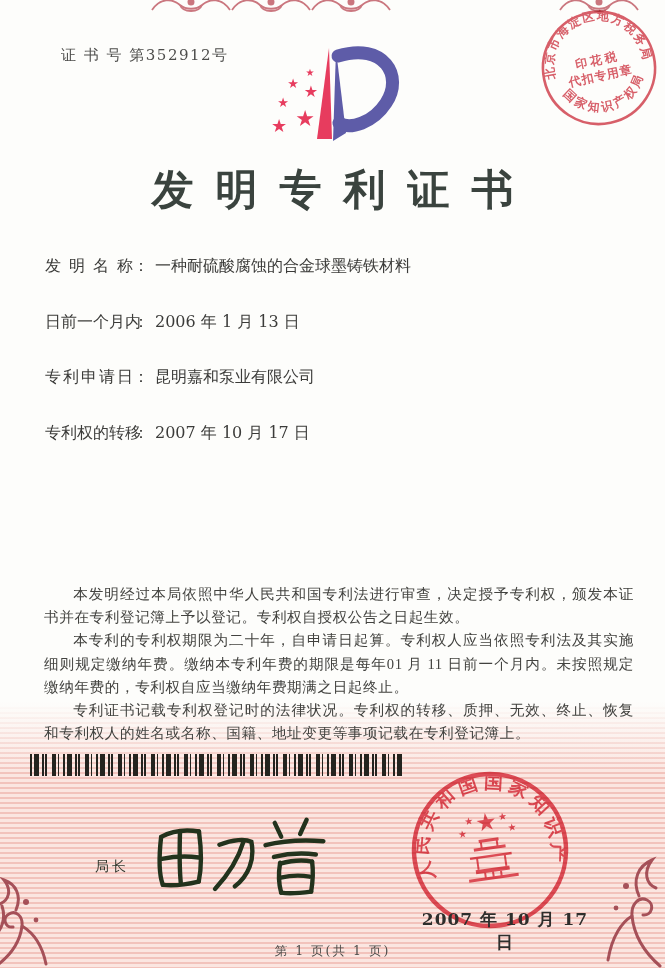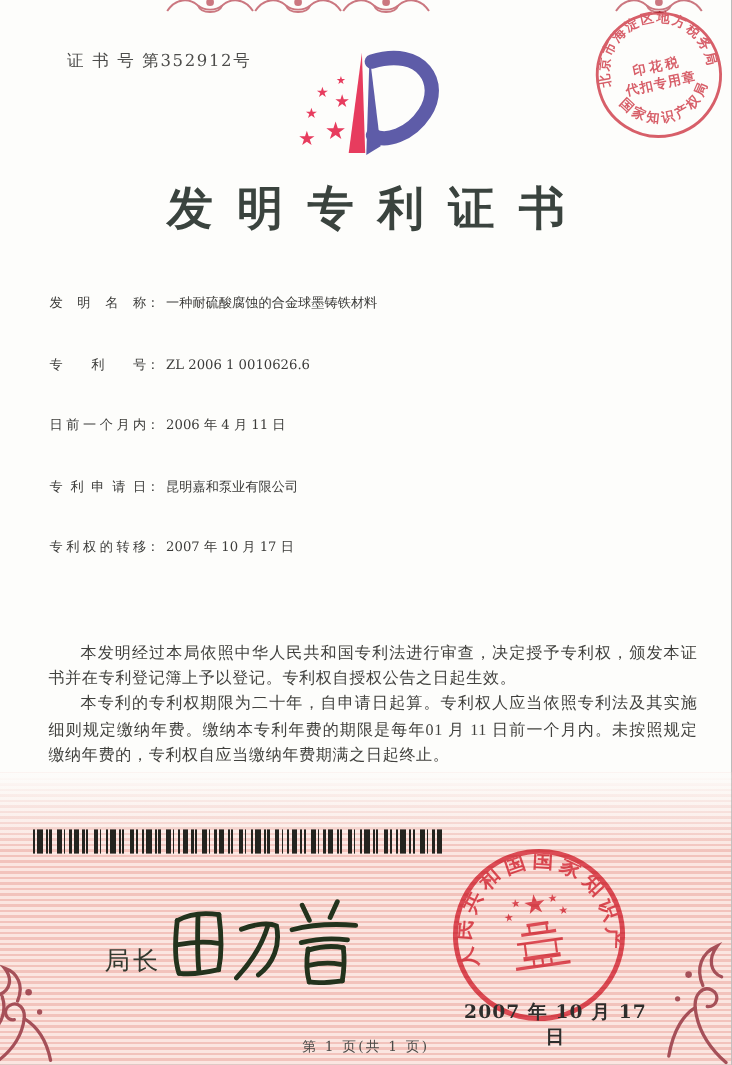--- a/index.html
+++ b/index.html
@@ -23,21 +23,21 @@
     position:absolute; left:18px; top:46px;
     font-size:15px; letter-spacing:1.5px; color:#4d4d4b;margin-left:43px;
   }
   .logo{position:absolute; left:232px; top:40px;}
   .tax-stamp{position:absolute; left:538px; top:4px; mix-blend-mode:multiply; opacity:.92;}
   .title{
     position:absolute; left:0; right:0; top:162px; text-align:center;
     font-size:42px; font-weight:600; letter-spacing:22px; padding-left:22px;
     color:#3a433e;
   }
-  .fields{position:absolute; left:45px; top:266px; font-size:12px; color:#3b3b39;}
+  .fields{position:absolute; left:45px; top:256px; font-size:16px; color:#3b3b39;}
   .field-row{height:19px; line-height:19px; margin-bottom:36.5px; white-space:nowrap;}
   .flabel{display:inline-block; width:88px; text-align:justify; text-align-last:justify; vertical-align:top;}
   .fcolon{display:inline-block; margin-right:6px;}
   .paras{
     position:absolute; left:44px; width:590px; top:583px;
     font-size:14.6px; line-height:23.2px; color:#42423f;
     text-align:justify; letter-spacing:.6px;
   }
   .paras p{margin:0; text-indent:2em;font-family:Liberation Serif, serif;}
   .barcode{
@@ -45,21 +45,21 @@
     background:repeating-linear-gradient(90deg,
       #24241f 0 2px, transparent 2px 4px,
       #24241f 4px 9px, transparent 9px 12px,
       #24241f 12px 14px, transparent 14px 15px,
       #24241f 15px 17px, transparent 17px 22px,
       #24241f 22px 26px, transparent 26px 28px,
       #24241f 28px 29px, transparent 29px 33px);
   }
   .director{
     position:absolute; left:95px; top:858px;
-    font-size:23px; letter-spacing:3px; color:#33392f;text-align:center;
+    font-size:14px; letter-spacing:3px; color:#33392f;text-align:center;
   }
   .signature{position:absolute; left:148px; top:810px; transform:rotate(-2deg);}
   .seal{position:absolute; left:406px; top:764px; mix-blend-mode:multiply; opacity:.95;}
   .seal-date{
     position:absolute; left:420px; top:908px; width:170px; text-align:center;
     font-size:17px; letter-spacing:1px; color:#2e2e2c; font-weight:600;
   }
   .footer{
     position:absolute; left:0; right:0; top:943px; text-align:center;
     font-size:12.5px; letter-spacing:2px; color:#4b4b48;
@@ -134,36 +134,34 @@
     </g>
   </svg>
 
   <div class="title">发明专利证书</div>
 
   <div class="fields">
     <div class="field-row">
       <span class="flabel">发明名称</span><span class="fcolon">：</span><span class="fvalue">一种耐硫酸腐蚀的合金球墨铸铁材料</span>
     </div>
     <div class="field-row">
-      <span class="flabel">专利号</span><span class="fcolon">：</span><span class="fvalue">ZL 2006 1 0010626.6</span>
-    </div>
-    <div class="field-row">
-      <span class="flabel">日前一个月内</span><span class="fcolon">：</span><span class="fvalue">2006 年 4 月 11 日</span>
+      <span class="flabel">日前一个月内</span><span class="fcolon">：</span><span class="fvalue">2006 年 1 月 13 日</span>
     </div>
     <div class="field-row">
       <span class="flabel">专利申请日</span><span class="fcolon">：</span><span class="fvalue">昆明嘉和泵业有限公司</span>
     </div>
     <div class="field-row">
       <span class="flabel">专利权的转移</span><span class="fcolon">：</span><span class="fvalue">2007 年 10 月 17 日</span>
     </div>
   </div>
 
   <div class="paras">
     <p>本发明经过本局依照中华人民共和国专利法进行审查，决定授予专利权，颁发本证书并在专利登记簿上予以登记。专利权自授权公告之日起生效。</p>
     <p>本专利的专利权期限为二十年，自申请日起算。专利权人应当依照专利法及其实施细则规定缴纳年费。缴纳本专利年费的期限是每年01 月 11 日前一个月内。未按照规定缴纳年费的，专利权自应当缴纳年费期满之日起终止。</p>
+    <p>专利证书记载专利权登记时的法律状况。专利权的转移、质押、无效、终止、恢复和专利权人的姓名或名称、国籍、地址变更等事项记载在专利登记簿上。</p>
   </div>
 
   <div class="barcode"></div>
 
   <div class="director">局长</div>
   <svg class="signature" width="190" height="100" viewBox="0 0 190 100">
     <title>田力普</title>
     <g stroke="#23331d" stroke-width="4.4" stroke-linecap="round" fill="none">
 
       <path d="M14,24 C11,44 10,60 14,72"></path>

